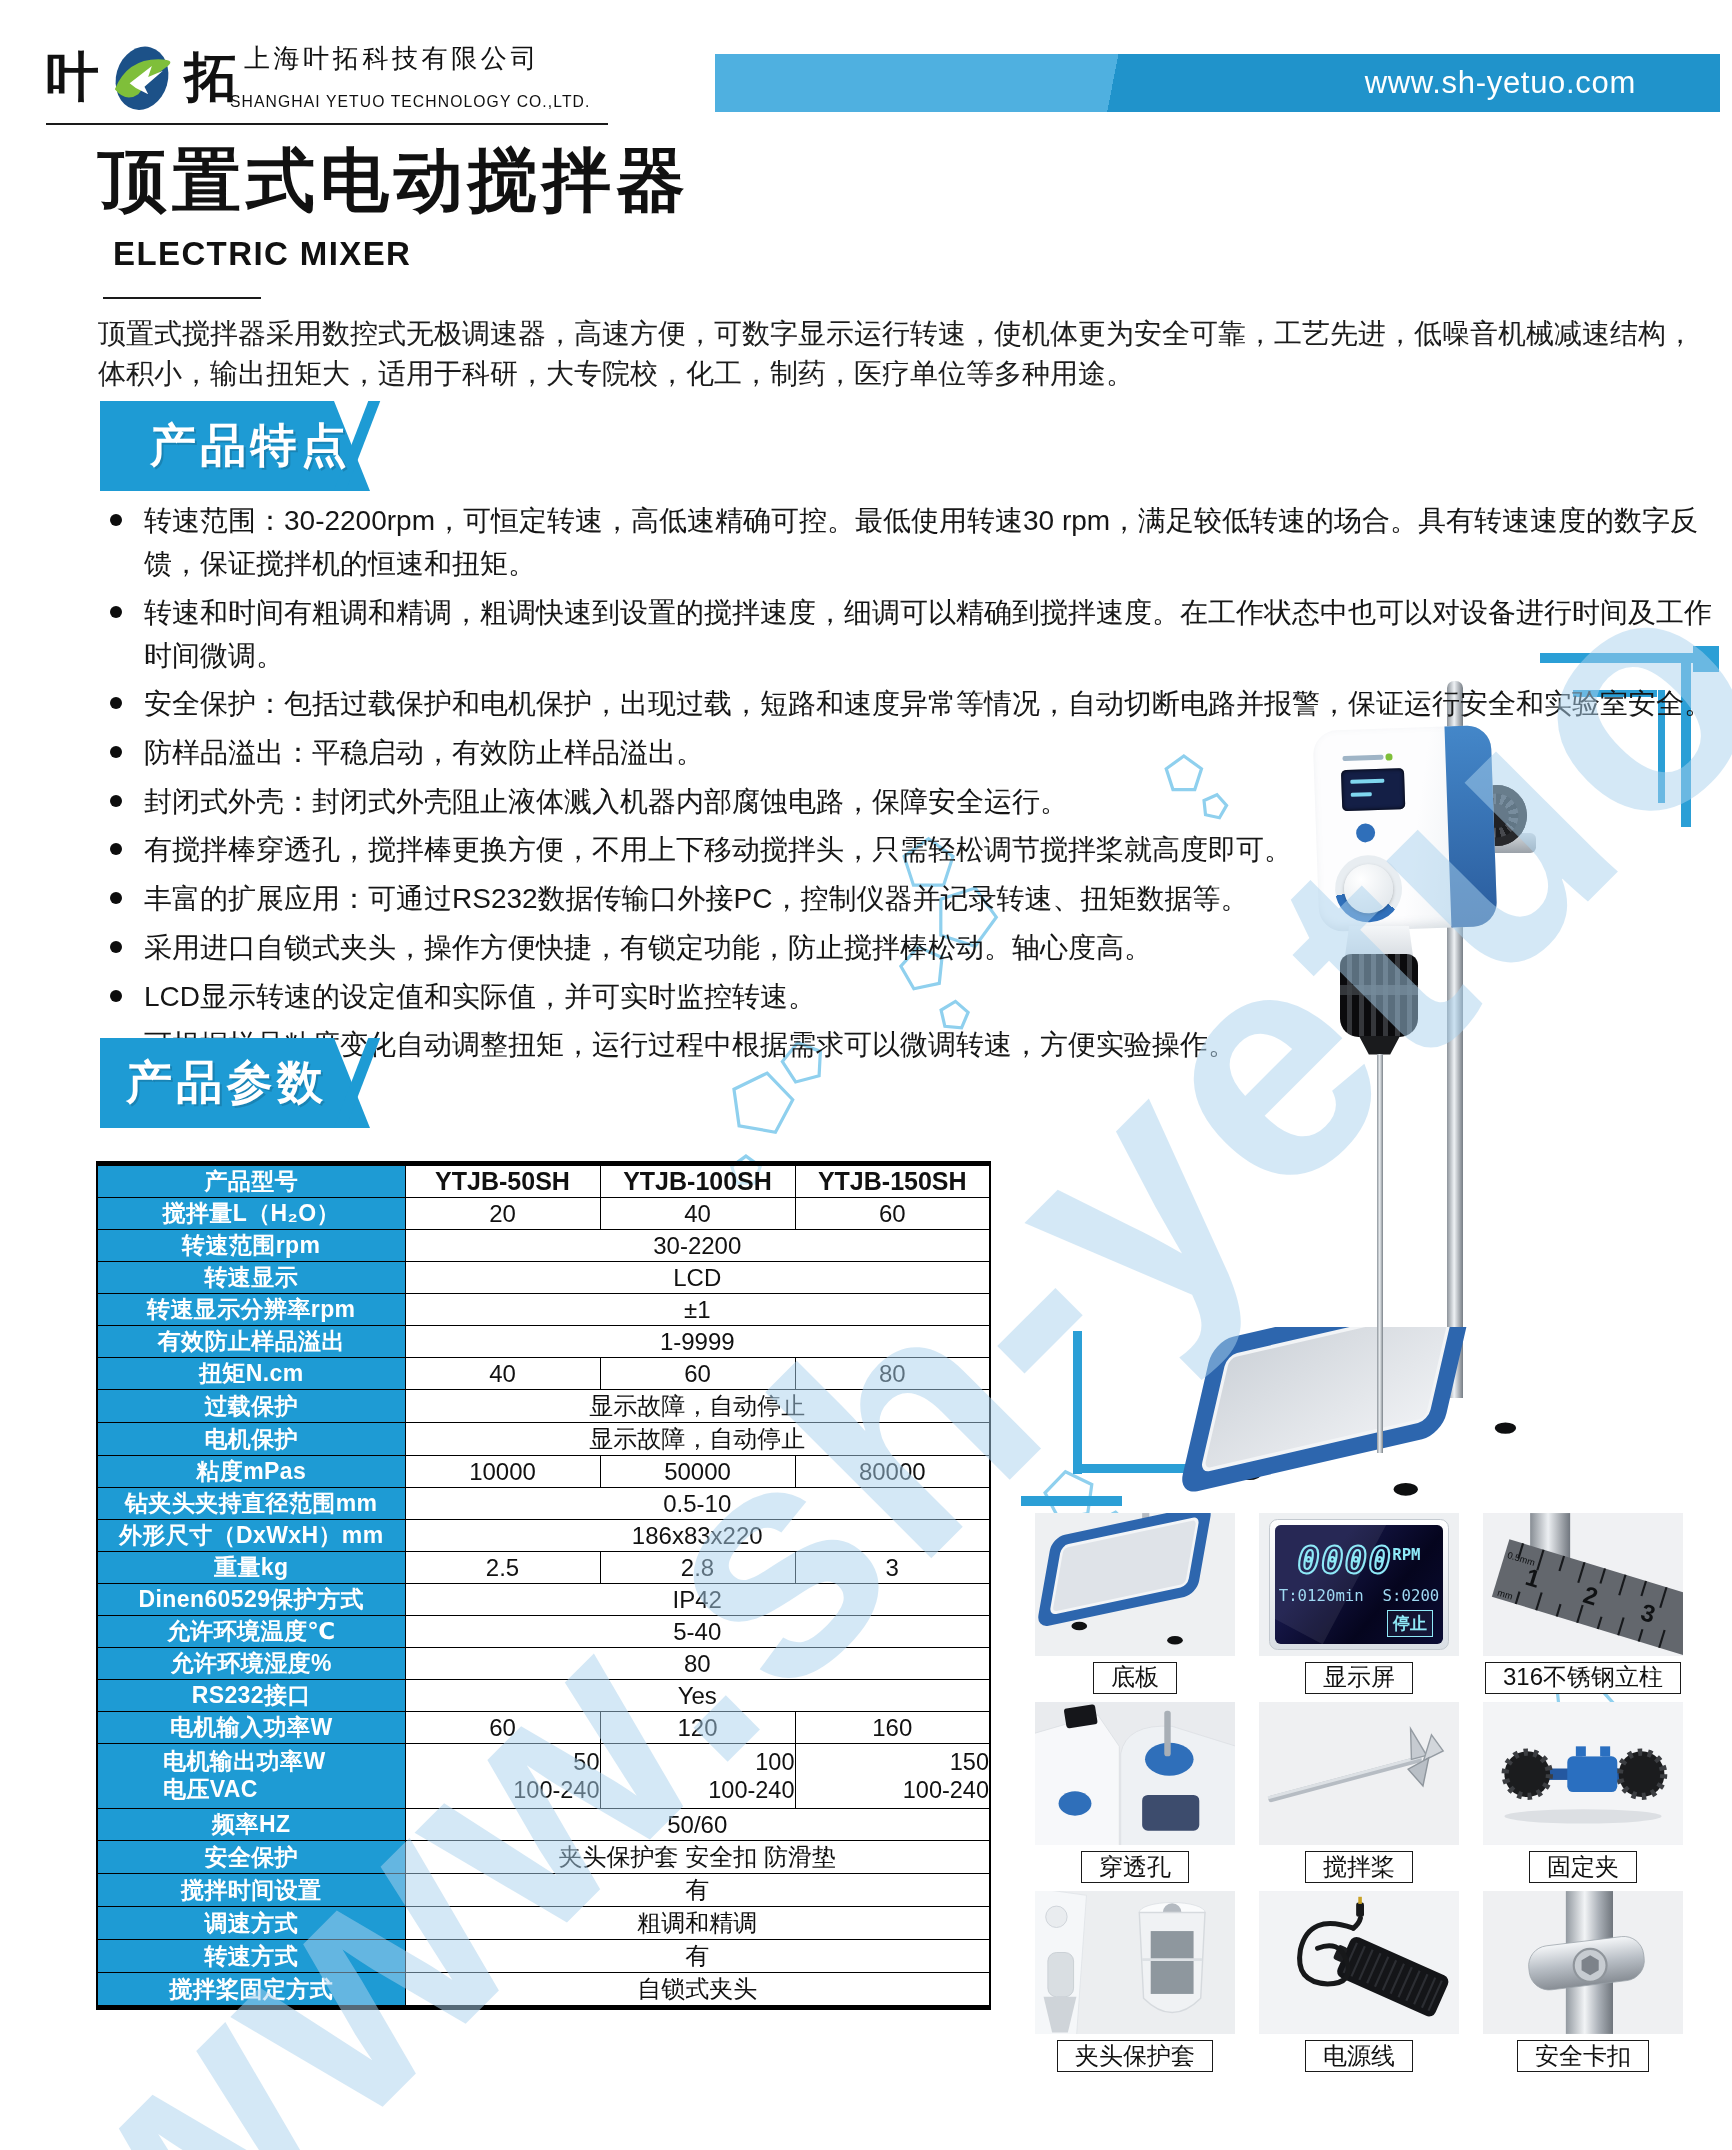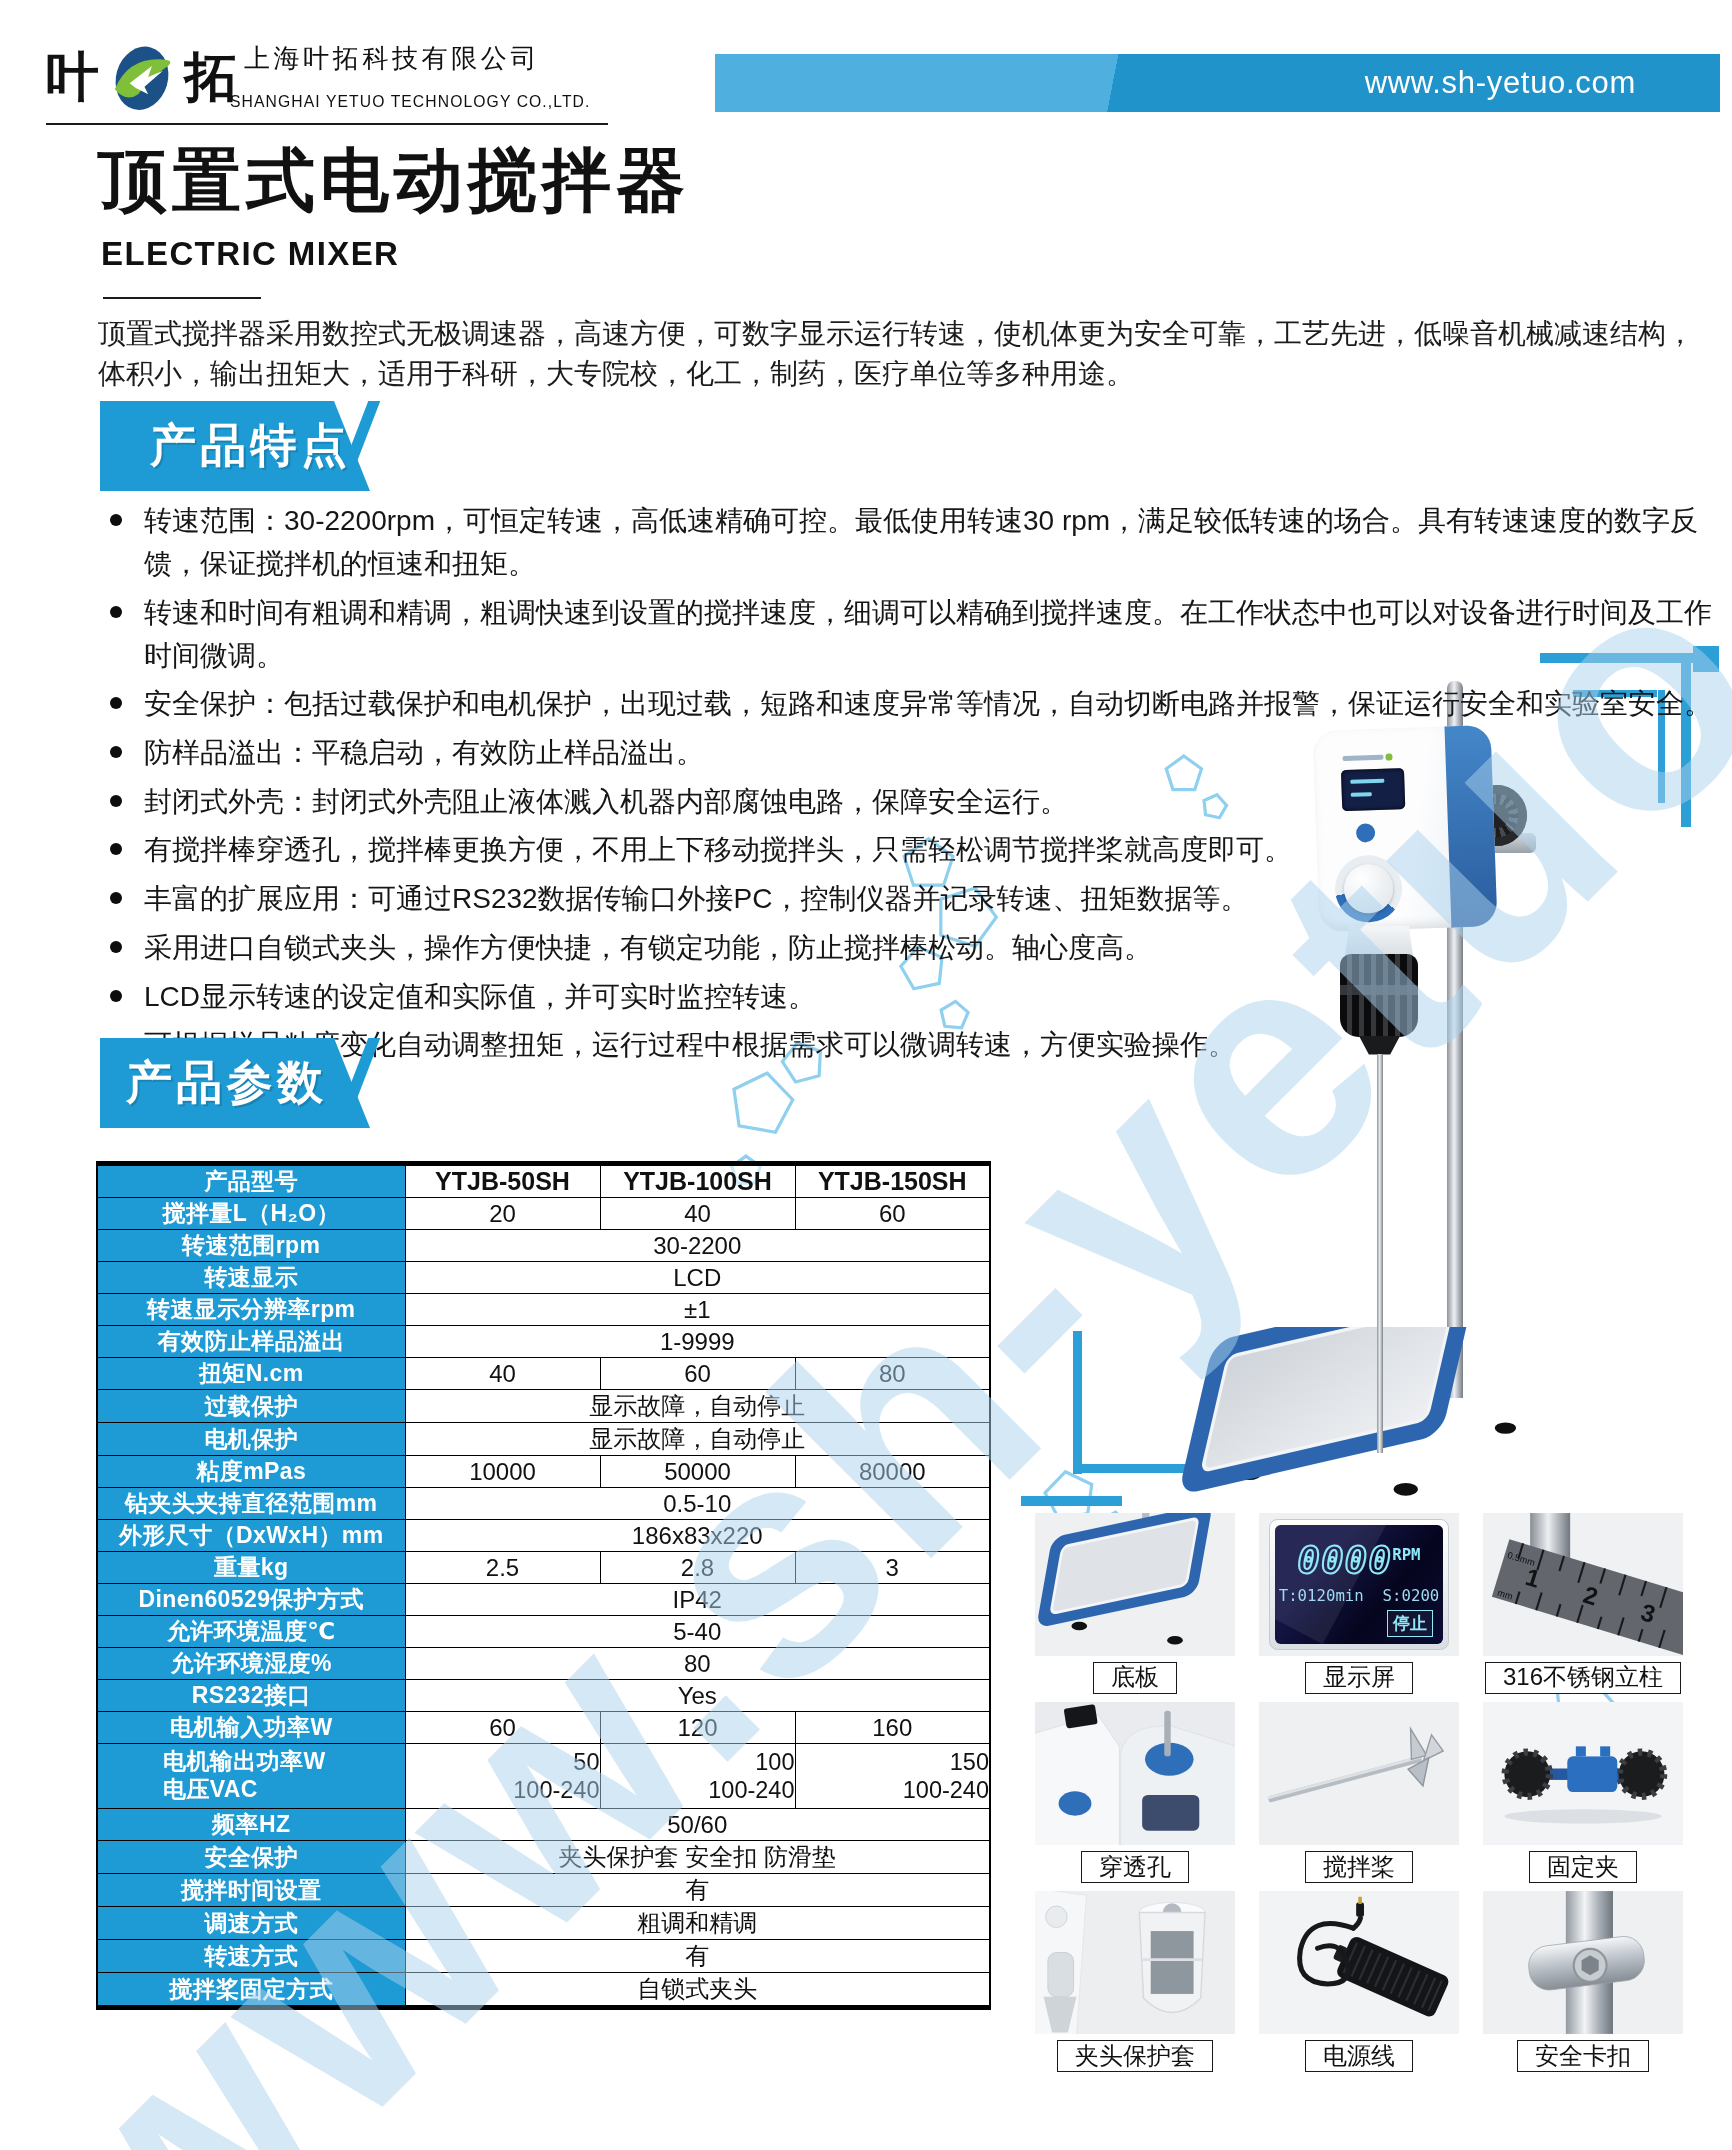--- a/index.html
+++ b/index.html
@@ -23,21 +23,21 @@
   .company-cn{font-size:26px;font-weight:400;letter-spacing:3.6px;margin-left:14px;}
   .company-en{font-size:15.7px;letter-spacing:1.1px;margin-top:17px;font-weight:500;}
   .header-rule{position:absolute;left:46px;top:123px;width:562px;height:2.1px;background:#1a1a1a;z-index:3;}
   .banner{position:absolute;left:715px;top:54px;width:1005px;height:58px;z-index:3;
           background:linear-gradient(101deg,var(--banner-light) 0 396px,var(--banner-dark) 396px);
           display:flex;align-items:center;justify-content:flex-end;}
   .banner span{color:#fff;font-size:31px;letter-spacing:0.7px;padding-right:84px;font-weight:500;}
 
   
   .title-cn{position:absolute;left:98px;top:135px;font-size:69px;font-weight:900;letter-spacing:5px;z-index:3;}
-  .title-en{position:absolute;left:101px;top:235px;font-size:33px;font-weight:700;letter-spacing:1.4px;z-index:3;}
+  .title-en{position:absolute;left:113px;top:235px;font-size:33px;font-weight:700;letter-spacing:1.4px;z-index:3;}
   .sub-rule{position:absolute;left:103px;top:297px;width:158px;height:2.1px;background:#1a1a1a;z-index:3;}
   .intro{position:absolute;left:98px;top:314px;width:1596px;font-size:28px;line-height:40px;
          text-align:justify;color:#1c1c1c;z-index:3;margin:0;}
 
   
   .badge{position:absolute;width:307px;height:90px;z-index:3;}
   .badge .bg{position:absolute;top:0;bottom:0;left:0;width:275px;background:var(--accent);
              clip-path:polygon(0 0,234px 0,270px 90px,0 90px);}
   .badge .stripe{position:absolute;top:0;bottom:0;left:251px;width:12px;background:var(--accent);
                  transform:skewX(-21deg);}

